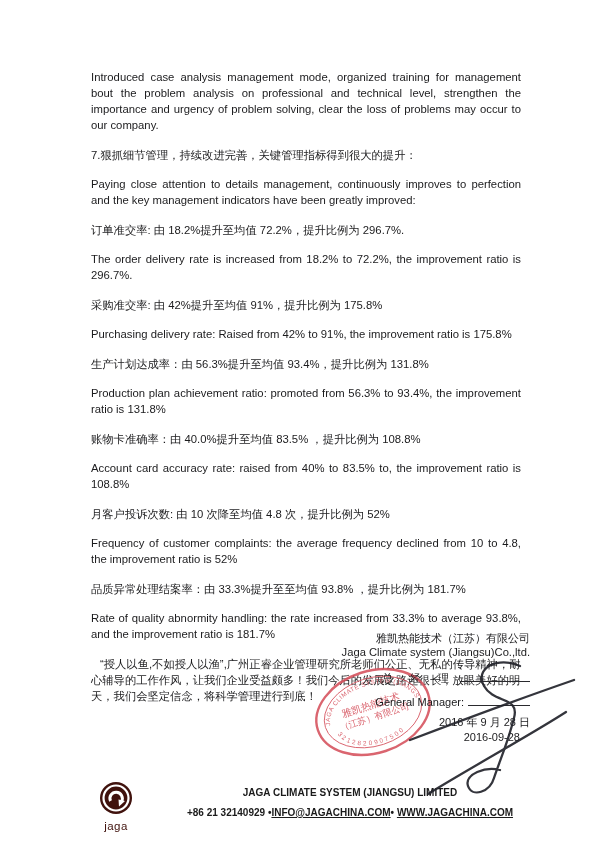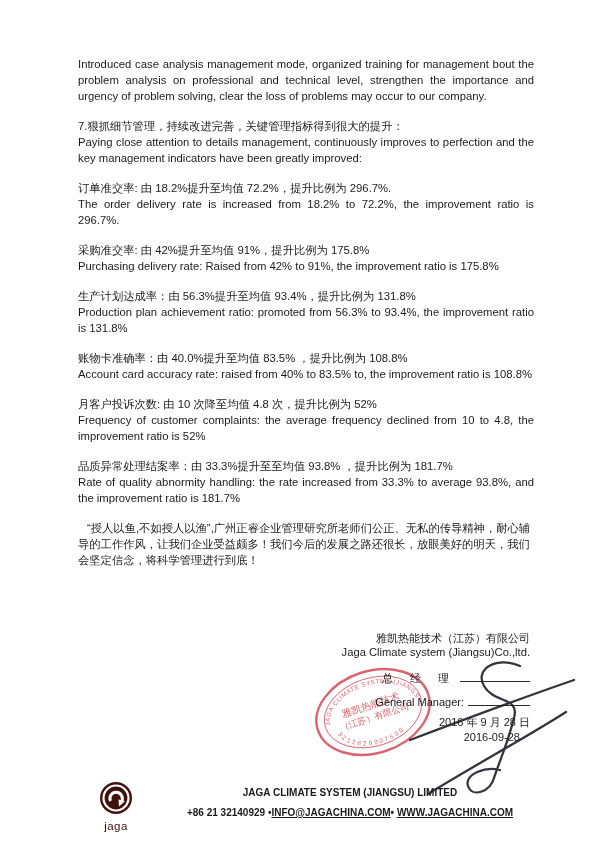--- a/index.html
+++ b/index.html
@@ -6,21 +6,21 @@
   .page{
     position:relative; width:606px; height:857px; background:#ffffff;
     font-family:"Liberation Sans","DejaVu Sans",sans-serif;
     color:#1b1b1d; overflow:hidden;
   }
   .content{
     position:absolute; left:78px; top:56px; width:456px;
     font-size:11.3px; line-height:16px;
   }
   .block{margin:0 0 14px 0;}
-  .block p{margin:0;}
+  .block p{margin:13px;}
   .en{text-align:justify;}
   .zh{text-align:left;}
   .indent{text-indent:9px;}
   
   .sig-block{position:absolute; top:631px; left:330px; width:200px; height:120px; font-size:11px; z-index:3;}
   .sig-row{position:absolute; right:0; white-space:nowrap;}
   .sig-company-zh{top:0;}
   .sig-company-en{top:15px; font-size:11.2px;}
   .sig-title-zh{top:38px; letter-spacing:7px;}
   .sig-title-en{top:62px;}

